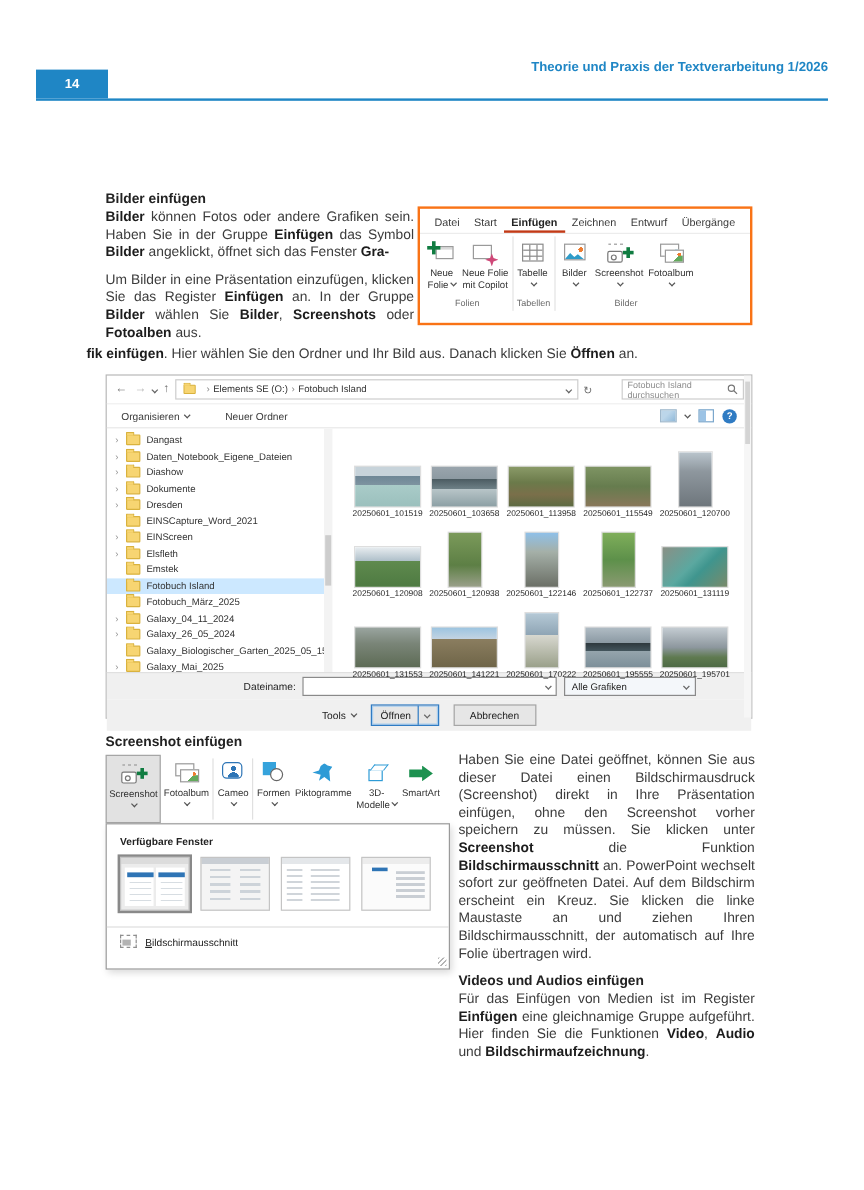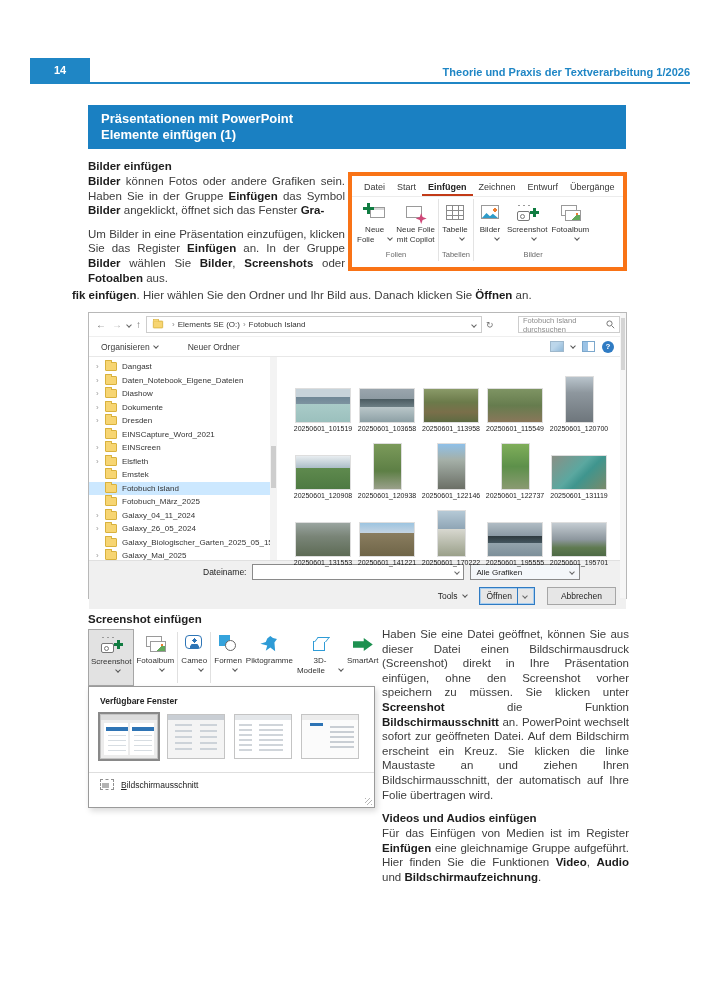--- a/index.html
+++ b/index.html
@@ -6,40 +6,40 @@
   html,body{background:#fff}
   .page{position:relative;width:720px;height:992px;background:#fff;overflow:hidden;
         font-family:"Liberation Sans",sans-serif;color:#3c3c3c}
   b{color:#1c1c1c}
 
   
   .hdr{position:absolute;left:30px;top:58px;width:660px;height:26px;
        border-bottom:2px solid #1f86c5;display:flex;align-items:stretch;justify-content:space-between}
   .pagenum{width:60px;background:#1f86c5;color:#fff;font-size:11px;font-weight:bold;
            display:flex;align-items:center;justify-content:center}
-  .journal{align-self:flex-end;color:#1f86c5;font-size:11px;font-weight:bold;padding-bottom:4px}
+  .journal{align-self:flex-end;color:#1f86c5;font-size:11px;font-weight:bold;padding-bottom:20px}
 
   
   .titlebox{position:absolute;left:88px;top:105px;width:538px;height:44px;background:#1a80c2;
             color:#fff;font-size:13px;font-weight:bold;padding:6px 13px;line-height:1.22}
 
   
   .c1{position:absolute;left:88px;top:160px;width:257px}
   h3.bh{font-size:11.5px;color:#222;margin-bottom:2px}
   p.bp{font-size:11.5px;line-height:1.27;text-align:justify;margin-bottom:9px}
   .pfull{position:absolute;left:72px;top:288px;width:540px;font-size:11.5px;line-height:1.27}
   .c2{position:absolute;left:382px;top:627px;width:247px}
   .c2 h3.bh{margin-top:10px}
 
   
   .rbtn{position:relative;display:flex;flex-direction:column;align-items:center;
         padding:2px 2px 0;font-size:8px;color:#333;flex:0 0 auto;line-height:1.2}
   .rbtn.sel{background:#e2e2e2;border:1px solid #a6a6a6}
   .lblc{display:flex;flex-direction:column;align-items:center}
-  .l2row{display:flex;align-items:center;gap:14px;min-height:9px}
+  .l2row{display:flex;align-items:center;gap:2px;min-height:9px}
   .chv{display:none;width:4px;height:4px;border-right:1px solid #555;border-bottom:1px solid #555;
        transform:rotate(45deg);margin-top:-2px}
   .rbtn.ci .chv,.rbtn.cb .chv{display:block}
   .rdiv{width:1px;background:#e0e0e0;margin:3px 1px;flex:0 0 auto}
 
   .ic{position:relative;width:26px;height:24px;flex:0 0 auto}
   .ic::before,.ic::after{content:"";position:absolute;box-sizing:border-box;background-repeat:no-repeat}
   .newslide::before{left:8px;top:6px;width:15px;height:11px;border:1px solid #9a9a9a;
       background:linear-gradient(#d9d9d9,#d9d9d9) 0 0/100% 2px no-repeat,#fff}
   .newslide::after{left:1px;top:2px;width:11px;height:11px;
@@ -76,21 +76,21 @@
   .pikto::before{left:4px;top:4px;width:18px;height:16px;background:#2e9bd6;
       clip-path:polygon(55% 0,70% 12%,92% 18%,78% 40%,82% 95%,55% 72%,30% 92%,38% 60%,0 48%,30% 38%,38% 15%)}
   .cube::before{left:6px;top:9px;width:12px;height:10px;border:1.3px solid #2e9bd6;background:#fff}
   .cube::after{left:9px;top:5px;width:12px;height:5px;border-left:1.3px solid #2e9bd6;
       border-top:1.3px solid #2e9bd6;border-right:1.3px solid #2e9bd6;transform:skewX(-38deg);background:#fff}
   .smartart::before{left:3px;top:6px;width:20px;height:13px;background:#1d9150;
       clip-path:polygon(0 25%,55% 25%,55% 0,100% 50%,55% 100%,55% 75%,0 75%)}
 
   
   .ribbon1{position:absolute;left:348px;top:172px;width:279px;height:99px;
-           border:4px solid #f97316;background:#fff}
+           border:2px solid #f97316;background:#fff}
   .tabs{display:flex;padding:2px 6px 0;height:21px;border-bottom:1px solid #ececec}
   .tab{font-size:9px;color:#3a3a3a;padding:4px 6px 2px;flex:0 0 auto}
   .tab.active{font-weight:bold;color:#222;border-bottom:2.5px solid #c23a17;padding-bottom:0}
   .rbody{display:flex;align-items:stretch;height:64px;padding:2px 2px 0}
   .grp{display:flex;flex-direction:column;border-right:1px solid #e3e3e3;padding:0 1px}
   .grp:last-child{border-right:none}
   .btns{flex:1;display:flex;justify-content:flex-start}
   .glabel{text-align:center;font-size:7.5px;color:#6a6a6a;padding:1px 2px 2px}
 
   
@@ -131,21 +131,21 @@
   .thumb.port{width:27px;height:45px}
   .fname{font-size:7px;color:#222;margin-top:3px;white-space:nowrap}
   .files-sb{position:absolute;right:0;top:0;bottom:0;width:6px;background:#f6f6f6}
   .files-sb::before{content:"";position:absolute;left:1px;right:1px;top:5px;height:52px;background:#d4d4d4}
   .brow1{display:flex;align-items:center;height:23px;background:#f0f0f0;border-top:1px solid #e0e0e0;padding:0 8px;gap:6px;font-size:8.5px}
   .dlabel{margin-left:106px;color:#222}
   .fninput{width:212px;height:16px;border:1px solid #8a8a8a;background:#fff;display:flex;align-items:center;justify-content:flex-end;padding:0 4px}
   .fninput input{border:none;outline:none;flex:1;font-size:8px;font-family:"Liberation Sans",sans-serif}
   .ftype{width:110px;height:16px;border:1px solid #8a8a8a;background:#f4f7fa;display:flex;align-items:center;
          justify-content:space-between;padding:0 5px;font-size:8px;color:#222}
-  .brow2{display:flex;justify-content:flex-end;align-items:center;gap:12px;height:26px;background:#f0f0f0;padding:0 10px;font-size:8.5px}
+  .brow2{display:flex;justify-content:center;align-items:center;gap:12px;height:26px;background:#f0f0f0;padding:0 10px;font-size:8.5px}
   .tools{display:flex;align-items:center;gap:5px;color:#222}
   .openbtn{display:flex;align-items:center;height:18px;border:1px solid #2f7bc3;box-shadow:inset 0 0 0 1px #a8cdee;
            background:#e6e6e6;padding:0 7px;color:#222}
   .openbtn .split{width:1px;height:16px;background:#2f7bc3;margin:0 5px}
   .cancelbtn{height:18px;border:1px solid #a6a6a6;background:#e6e6e6;display:flex;align-items:center;padding:0 13px;color:#222}
 
   
   .s2h{position:absolute;left:88px;top:613px;font-size:11.5px;color:#222}
   .shotui{position:absolute;left:88px;top:629px;width:287px}
   .sribbon{display:flex;align-items:stretch;height:57px;background:#fff}
@@ -187,24 +187,20 @@
 </head>
 <body>
 
 <div class="page">
 
   <div class="hdr">
     <div class="pagenum">14</div>
     <div class="journal">Theorie und Praxis der Textverarbeitung 1/2026</div>
   </div>
 
-  <div class="titlebox">
-    <div>Präsentationen mit PowerPoint</div>
-    <div>Elemente einfügen (1)</div>
-  </div>
 
   <div class="c1">
     <h3 class="bh">Bilder einfügen</h3>
     <p class="bp"><b>Bilder</b><span> können Fotos oder andere Grafiken sein. Haben Sie in der Gruppe </span><b>Einfügen</b><span> das Symbol </span><b>Bilder</b><span> angeklickt, öffnet sich das Fenster </span><b>Gra-</b></p>
     <p class="bp"><span>Um Bilder in eine Präsentation einzufügen, klicken Sie das Register </span><b>Einfügen</b><span> an. In der Gruppe </span><b>Bilder</b><span> wählen Sie </span><b>Bilder</b><span>, </span><b>Screenshots</b><span> oder </span><b>Fotoalben</b><span> aus.</span></p>
   </div>
 
   <div class="ribbon1">
     <div class="tabs">
 

